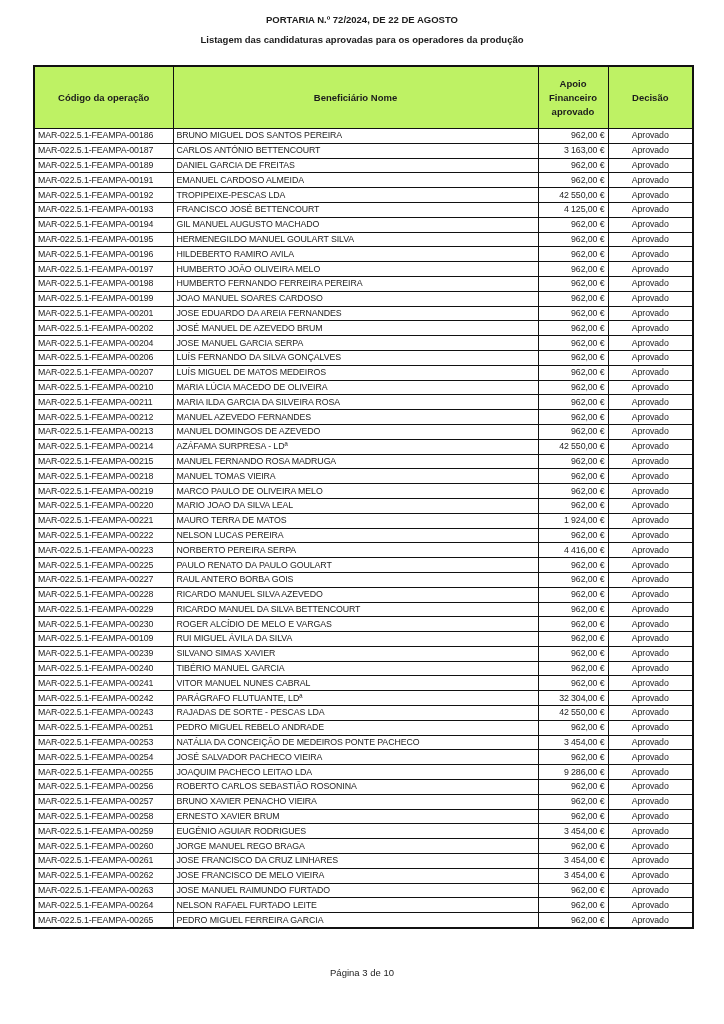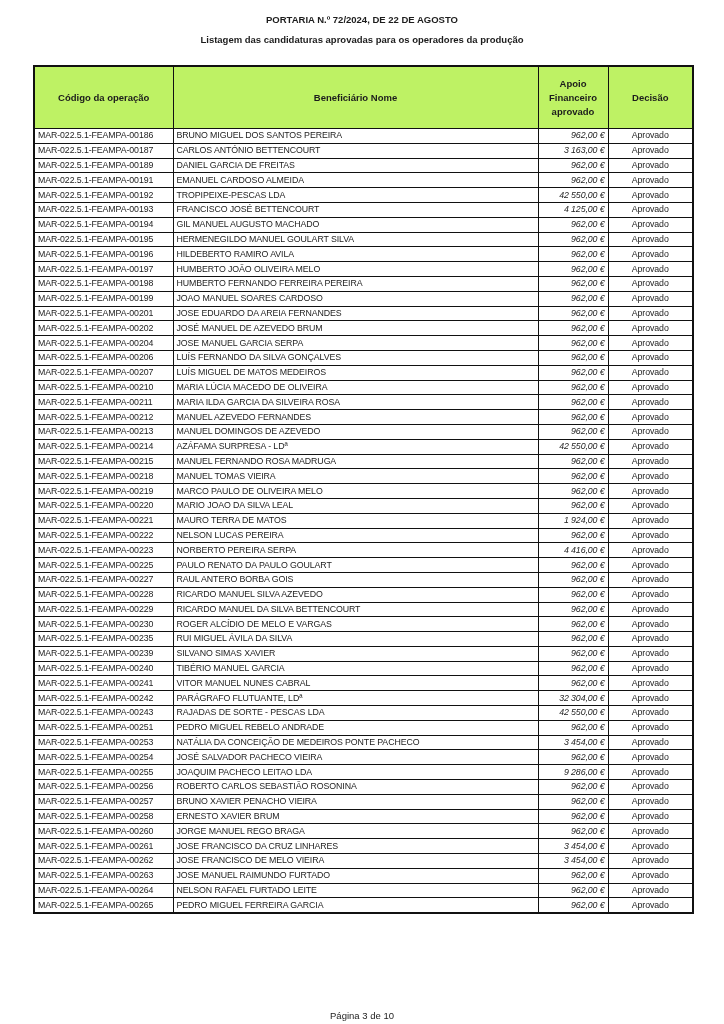--- a/index.html
+++ b/index.html
@@ -54,25 +54,25 @@
   table.listing td{
     height:13.8px;
     font-size:8.8px;
     letter-spacing:-0.1px;
     line-height:13px;
     padding:0 3px;
     vertical-align:middle;
   }
   td.cell-code{text-align:left;}
   td.cell-name{text-align:left;}
-  td.cell-amount{text-align:right;padding-right:5px;font-style:italic;}
+  td.cell-amount{text-align:right;padding-right:5px;}
   td.cell-decision{text-align:center;}
   .page-footer{
     position:absolute;
-    left:0; top:1010px;
+    left:0; top:967px;
     width:100%;
     text-align:center;
     font-size:9.5px;
   }
 </style>
 </head>
 <body>
 
 <div class="page">
   <div class="doc-title">PORTARIA N.º 72/2024, DE 22 DE AGOSTO</div>
@@ -292,21 +292,21 @@
           <td class="cell-amount">962,00 €</td>
           <td class="cell-decision">Aprovado</td>
         </tr>
         <tr>
           <td class="cell-code">MAR-022.5.1-FEAMPA-00230</td>
           <td class="cell-name">ROGER ALCÍDIO DE MELO E VARGAS</td>
           <td class="cell-amount">962,00 €</td>
           <td class="cell-decision">Aprovado</td>
         </tr>
         <tr>
-          <td class="cell-code">MAR-022.5.1-FEAMPA-00235</td>
+          <td class="cell-code">MAR-022.5.1-FEAMPA-00109</td>
           <td class="cell-name">RUI MIGUEL ÁVILA DA SILVA</td>
           <td class="cell-amount">962,00 €</td>
           <td class="cell-decision">Aprovado</td>
         </tr>
         <tr>
           <td class="cell-code">MAR-022.5.1-FEAMPA-00239</td>
           <td class="cell-name">SILVANO SIMAS XAVIER</td>
           <td class="cell-amount">962,00 €</td>
           <td class="cell-decision">Aprovado</td>
         </tr>
@@ -367,20 +367,26 @@
         <tr>
           <td class="cell-code">MAR-022.5.1-FEAMPA-00257</td>
           <td class="cell-name">BRUNO XAVIER PENACHO VIEIRA</td>
           <td class="cell-amount">962,00 €</td>
           <td class="cell-decision">Aprovado</td>
         </tr>
         <tr>
           <td class="cell-code">MAR-022.5.1-FEAMPA-00258</td>
           <td class="cell-name">ERNESTO XAVIER BRUM</td>
           <td class="cell-amount">962,00 €</td>
+          <td class="cell-decision">Aprovado</td>
+        </tr>
+        <tr>
+          <td class="cell-code">MAR-022.5.1-FEAMPA-00259</td>
+          <td class="cell-name">EUGÉNIO AGUIAR RODRIGUES</td>
+          <td class="cell-amount">3 454,00 €</td>
           <td class="cell-decision">Aprovado</td>
         </tr>
         <tr>
           <td class="cell-code">MAR-022.5.1-FEAMPA-00260</td>
           <td class="cell-name">JORGE MANUEL REGO BRAGA</td>
           <td class="cell-amount">962,00 €</td>
           <td class="cell-decision">Aprovado</td>
         </tr>
         <tr>
           <td class="cell-code">MAR-022.5.1-FEAMPA-00261</td>

